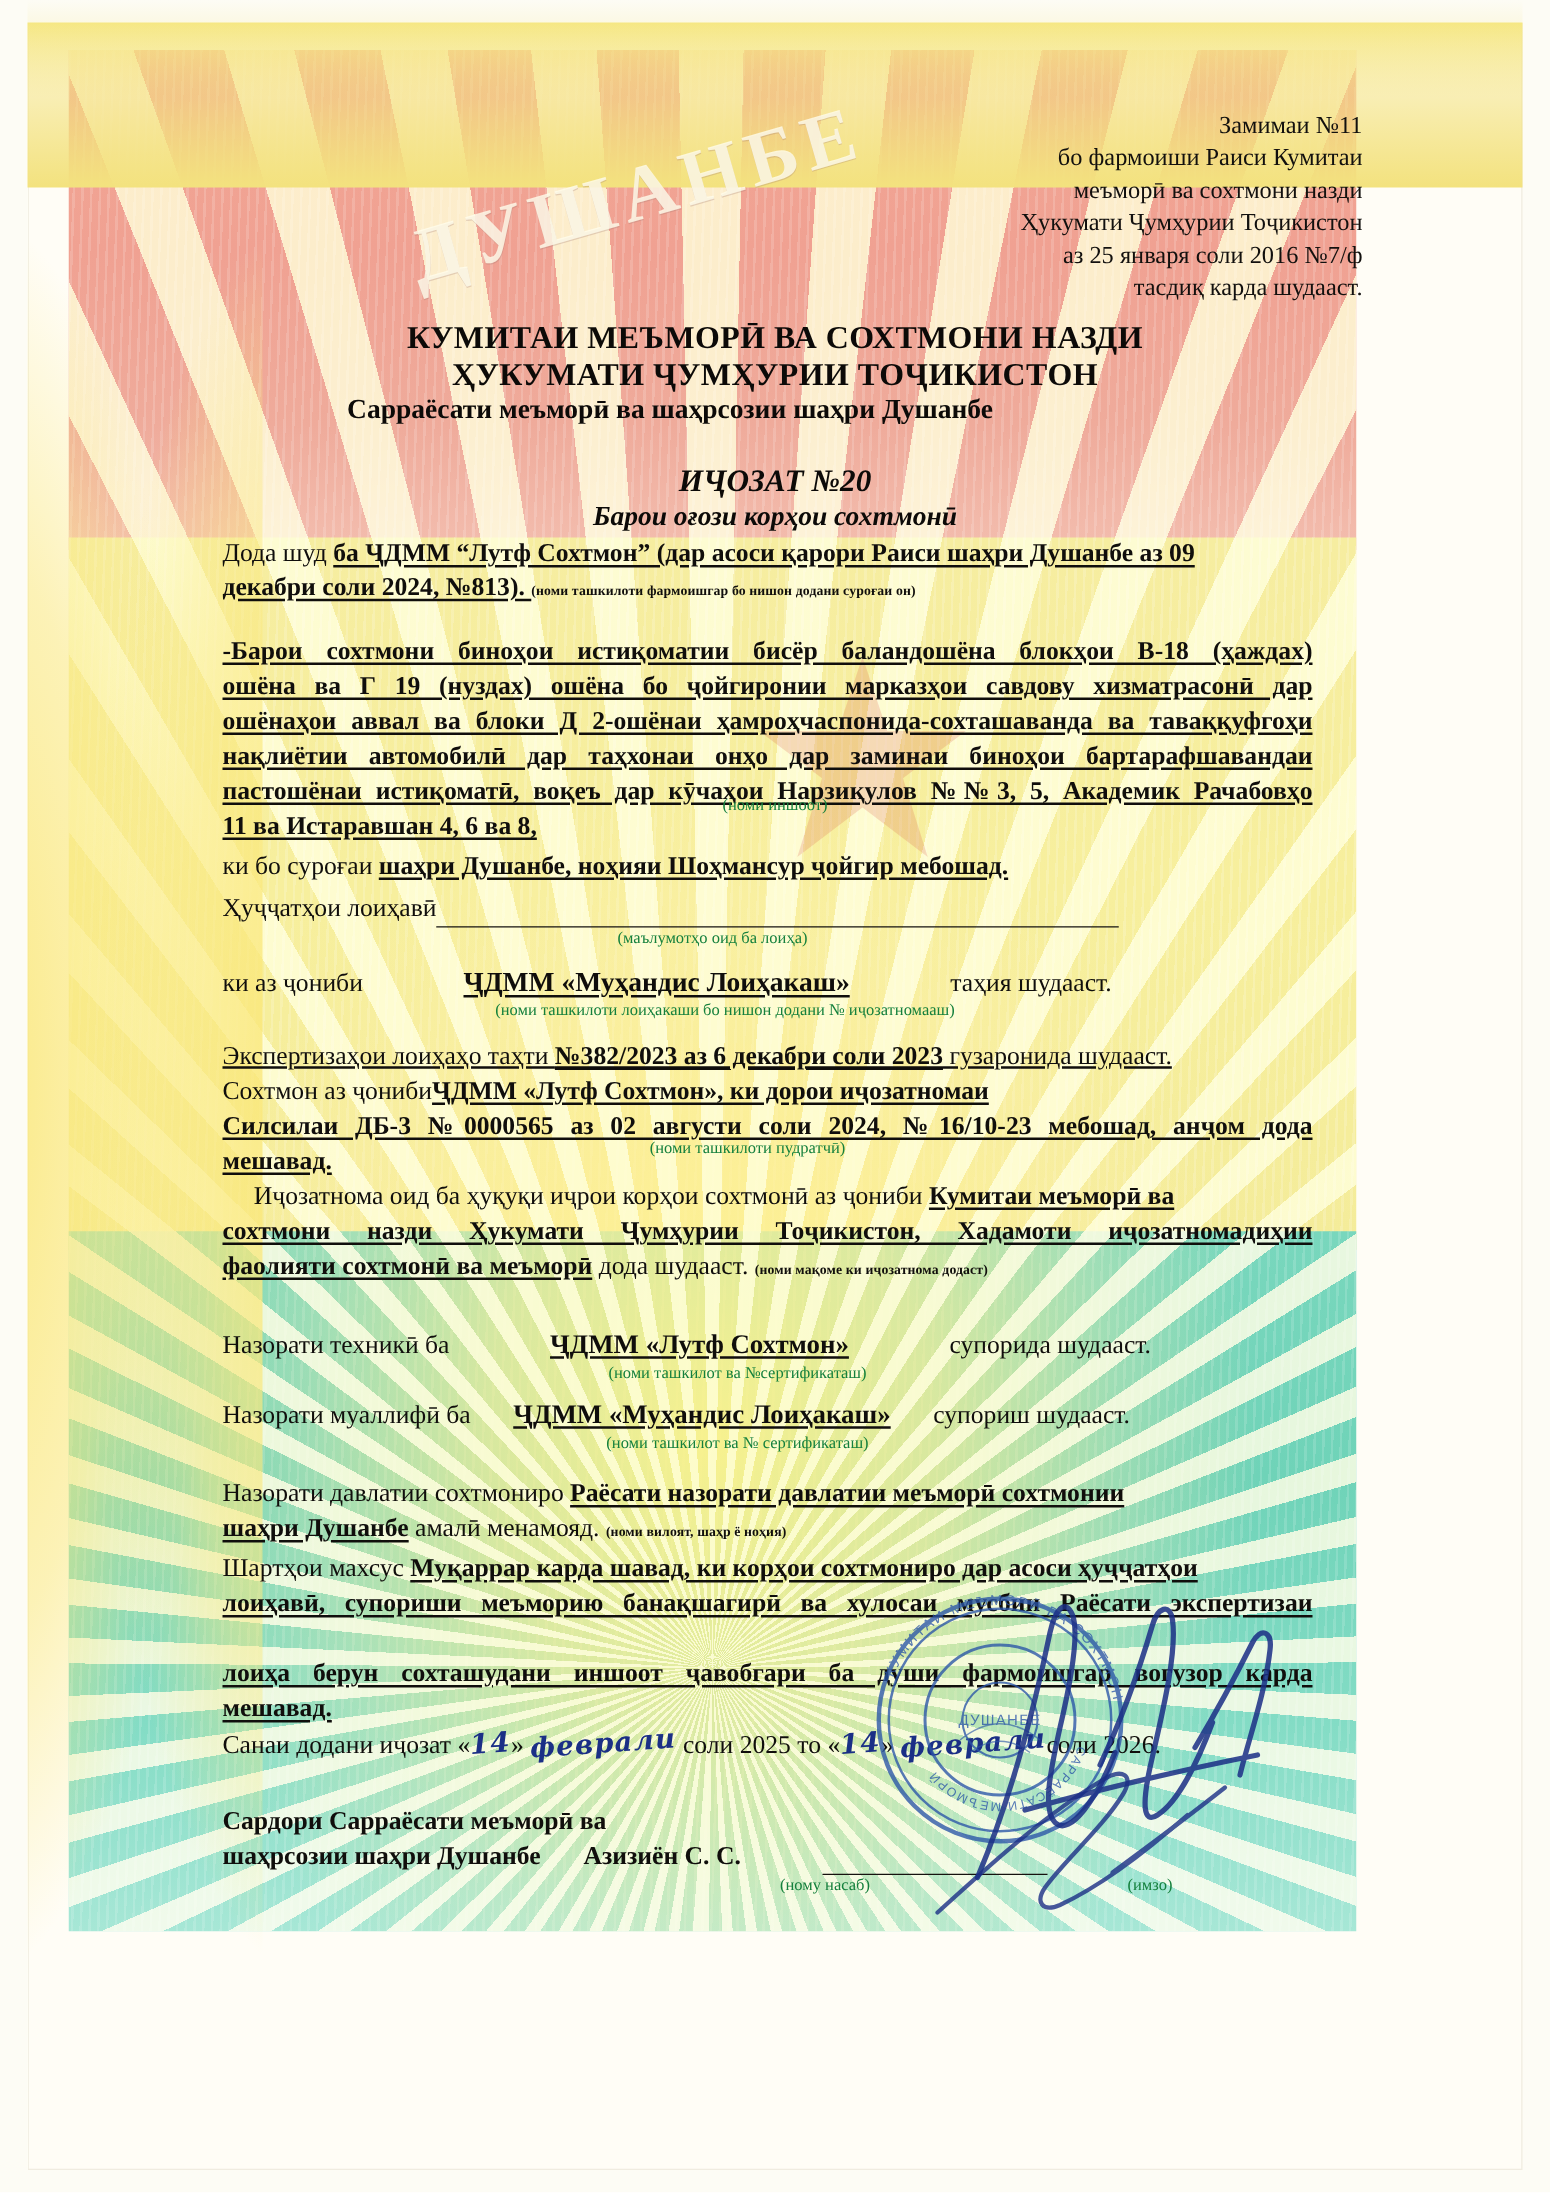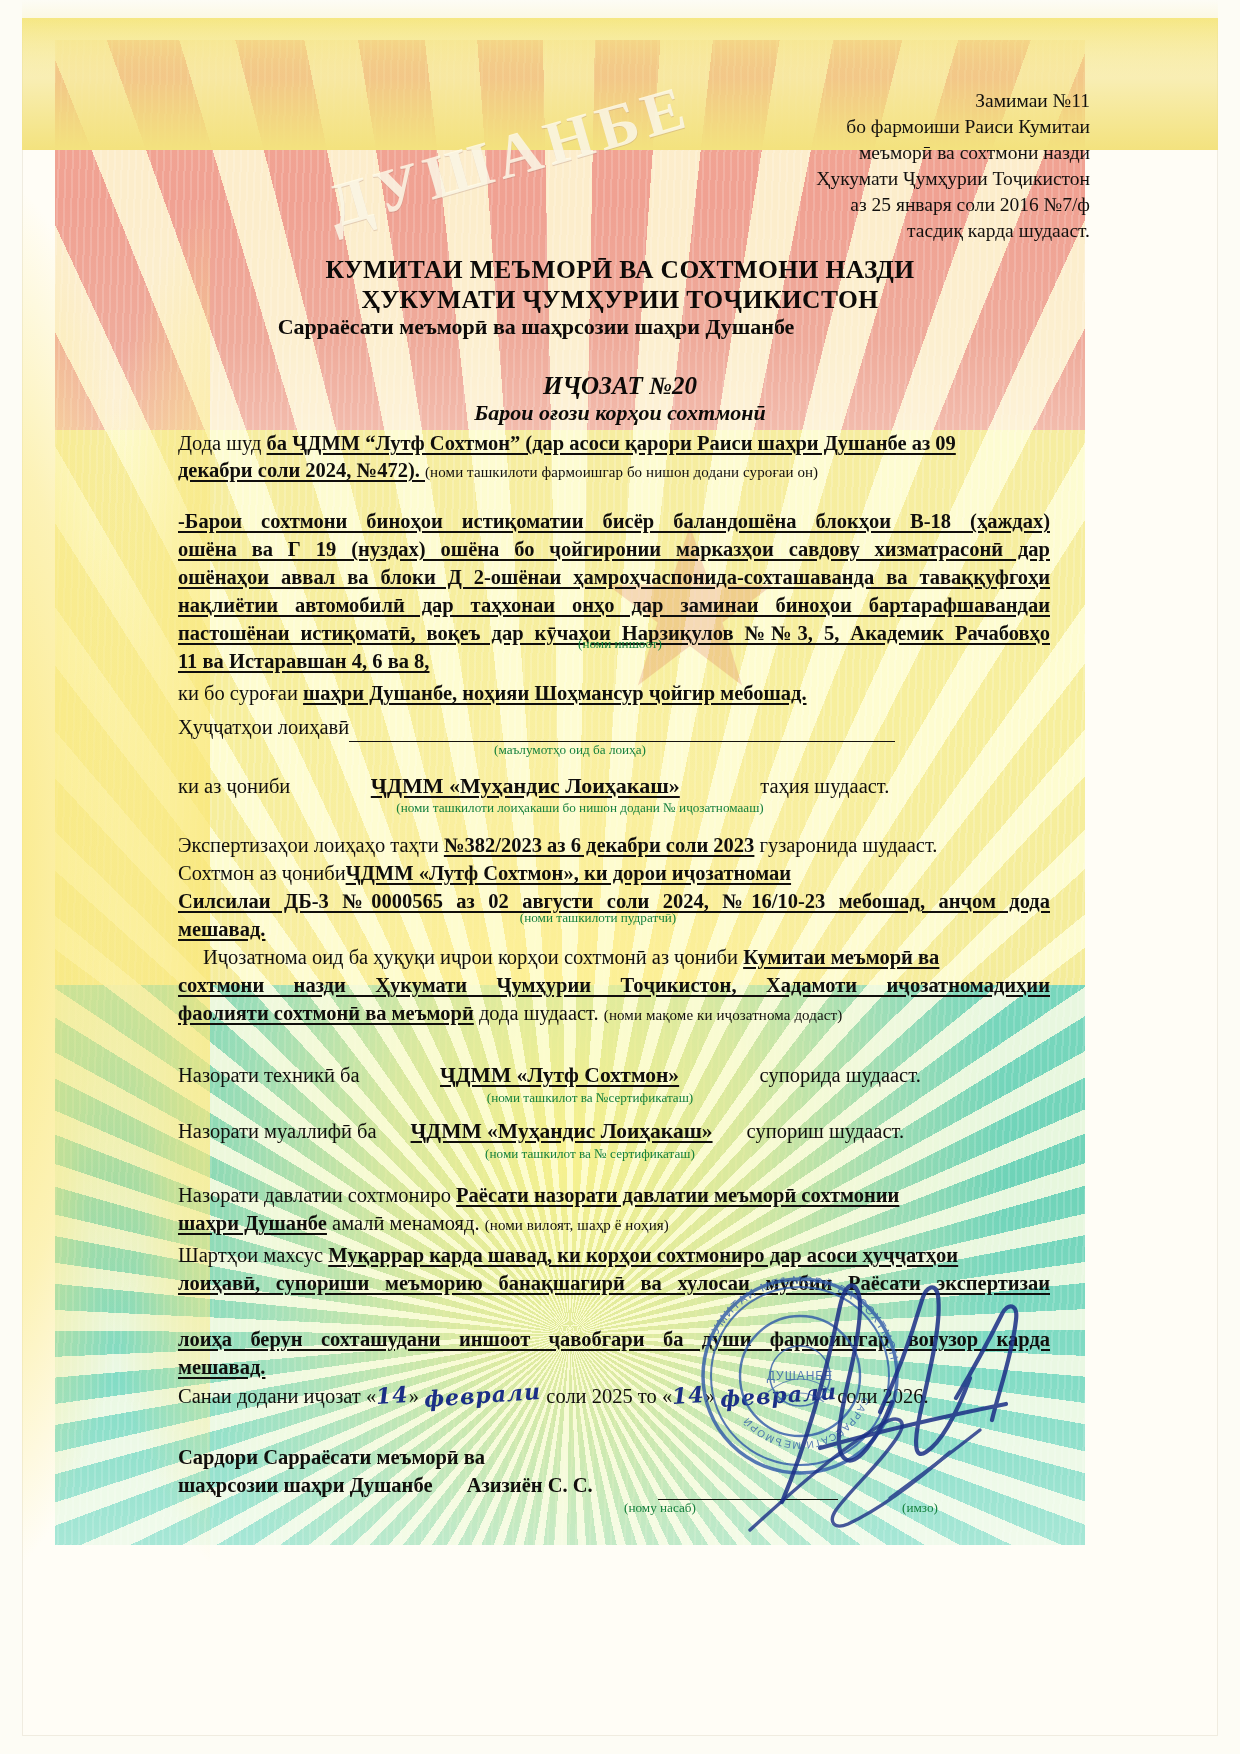--- a/index.html
+++ b/index.html
@@ -125,21 +125,21 @@
   }
 
   .body{
     left:178px; width:872px;
     font-size:20.5px; line-height:27.5px; color:#100e0c;
     text-align:justify;
   }
   .u{text-decoration:underline; text-underline-offset:3px;}
   .b{font-weight:700;}
   .small{
-    font-size:15px; font-weight:400; letter-spacing:.1px;
+    font-size:11px; font-weight:700; letter-spacing:.1px;
     text-decoration:none; display:inline-block;
   }
   .caption{
     font-size:13.2px; text-align:center; color:#15803d;
   }
   .just{text-align:justify; text-align-last:justify;}
   .rule{
     display:inline-block; border-bottom:1.6px solid #15120f;
     vertical-align:bottom;
   }
@@ -198,21 +198,21 @@
     </div>
     <div class="blk title-2">Сарраёсати меъморӣ ва шаҳрсозии шаҳри Душанбе</div>
 
     <div class="blk title-3">ИҶОЗАТ №20</div>
     <div class="blk title-4">Барои оғози корҳои сохтмонӣ</div>
 
     <div class="blk body" style="top:430px;">
       <span>Дода шуд </span><span class="u b">ба ҶДММ “Лутф Сохтмон” (дар асоси қарори Раиси шаҳри Душанбе    аз 09</span>
     </div>
     <div class="blk body" style="top:457px;">
-      <span class="u b">декабри соли 2024, №472). </span><span class="small">(номи ташкилоти фармоишгар бо нишон додани суроғаи он)</span>
+      <span class="u b">декабри соли 2024, №813). </span><span class="small">(номи ташкилоти фармоишгар бо нишон додани суроғаи он)</span>
     </div>
 
     <div class="blk body just" style="top:508px;">
       <span class="u b">-Барои  сохтмони  биноҳои  истиқоматии  бисёр  баландошёна  блокҳои  В-18   (ҳаждах)</span>
     </div>
     <div class="blk body just" style="top:536px;">
       <span class="u b">ошёна  ва  Г 19 (нуздах)  ошёна  бо   ҷойгиронии  марказҳои  савдову  хизматрасонӣ  дар</span>
     </div>
     <div class="blk body just" style="top:564px;">
       <span class="u b">ошёнаҳои  аввал  ва  блоки  Д 2-ошёнаи  ҳамроҳчаспонида-сохташаванда  ва  таваққуфгоҳи</span>
@@ -235,21 +235,21 @@
     <div class="blk body" style="top:714px;text-align:left;">
       <span>Ҳуҷҷатҳои        лоиҳавӣ</span><span class="rule" style="width:546px;height:20px;"></span>
     </div>
     <div class="blk caption" style="left:400px;width:340px;top:742px;">(маълумотҳо оид ба лоиҳа)</div>
 
     <div class="blk body" style="top:772px;text-align:left;">
       <span>ки аз ҷониби</span><span class="u b" style="display:inline-block;width:470px;text-align:center;font-size:22px;">ҶДММ «Муҳандис Лоиҳакаш»</span><span>таҳия  шудааст.</span>
     </div>
     <div class="blk caption" style="left:300px;width:560px;top:800px;">(номи ташкилоти лоиҳакаши бо нишон додани № иҷозатномааш)</div>
 
-    <div class="blk body" style="top:832px;text-align:left;">
+    <div class="blk body" style="top:832px;text-align:left;text-decoration:underline;">
       <span>Экспертизаҳои лоиҳаҳо таҳти </span><span class="u b">№382/2023  аз 6 декабри  соли 2023</span><span> гузаронида шудааст.</span>
     </div>
 
     <div class="blk body" style="top:860px;text-align:left;">
       <span>Сохтмон    аз    ҷониби</span><span class="u b">ҶДММ    «Лутф    Сохтмон»,    ки    дорои    иҷозатномаи</span>
     </div>
     <div class="blk body just" style="top:888px;">
       <span class="u b">Силсилаи  ДБ-3 №0000565 аз 02 августи  соли 2024,  №16/10-23 мебошад, анҷом дода</span>
     </div>
     <div class="blk body" style="top:916px;text-align:left;">

